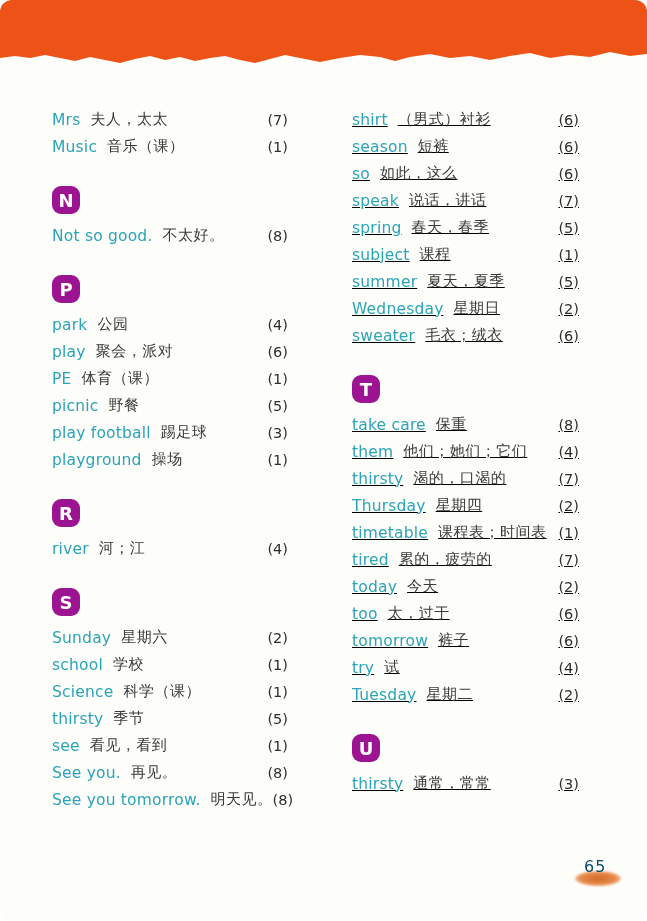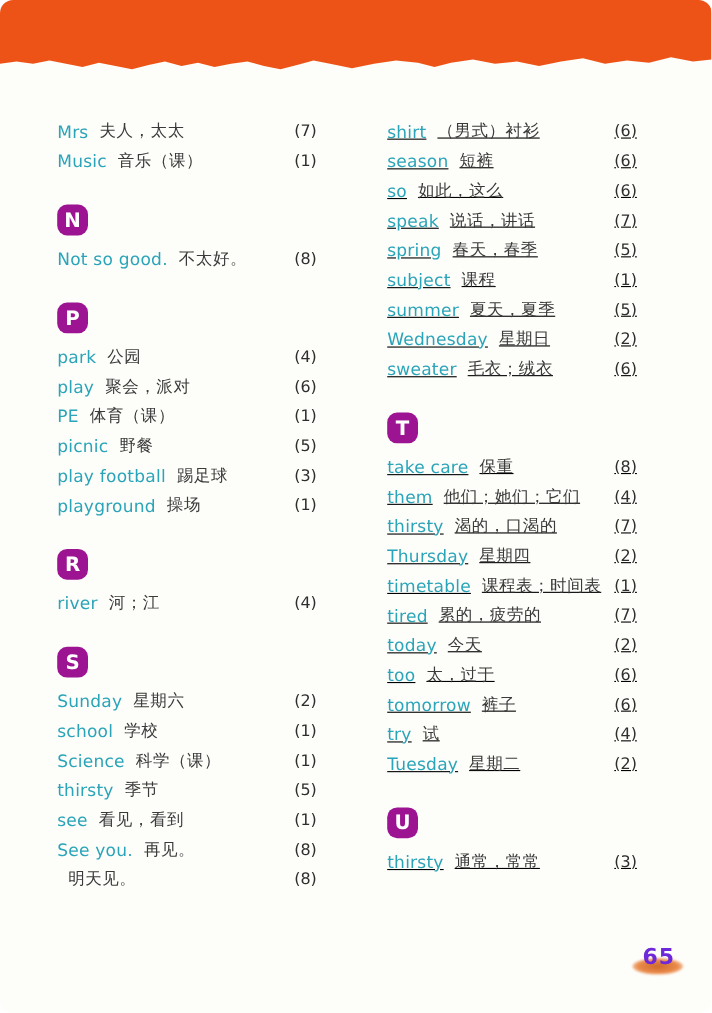--- a/index.html
+++ b/index.html
@@ -59,21 +59,21 @@
     font-size:18px;font-weight:bold;
   }
   .pagenum-smudge{
     position:absolute;left:575px;top:871px;
     width:46px;height:15px;border-radius:50%;
     background:radial-gradient(ellipse at center,#cf6a2a 0%,#e98a4a 55%,rgba(240,170,110,.35) 82%,rgba(240,170,110,0) 100%);
     filter:blur(1px);
   }
   .pagenum{
     position:absolute;left:584px;top:857px;
-    font-size:20px;font-weight:700;color:#6d28d9;
+    font-size:16px;font-weight:400;color:#0c4a6e;
     letter-spacing:1px;
   }
 </style>
 </head>
 <body>
 
 <div class="page">
 
   <svg class="torn-header" width="647" height="70" viewBox="0 0 647 70" aria-hidden="true">
     <polygon fill="#ed5317" points="
@@ -163,20 +163,21 @@
         <span class="word">see</span>
         <span class="cn">看见，看到</span>
         <span class="num">(1)</span>
       </div>
       <div class="entry">
         <span class="word">See you.</span>
         <span class="cn">再见。</span>
         <span class="num">(8)</span>
       </div>
       <div class="entry">
+        <span class="word">See you tomorrow.</span>
         <span class="cn">明天见。</span>
         <span class="num">(8)</span>
       </div>
     </div>
   <div class="col col-right">
       <div class="entry">
         <span class="word">shirt</span>
         <span class="cn">（男式）衬衫</span>
         <span class="num">(6)</span>
       </div>

